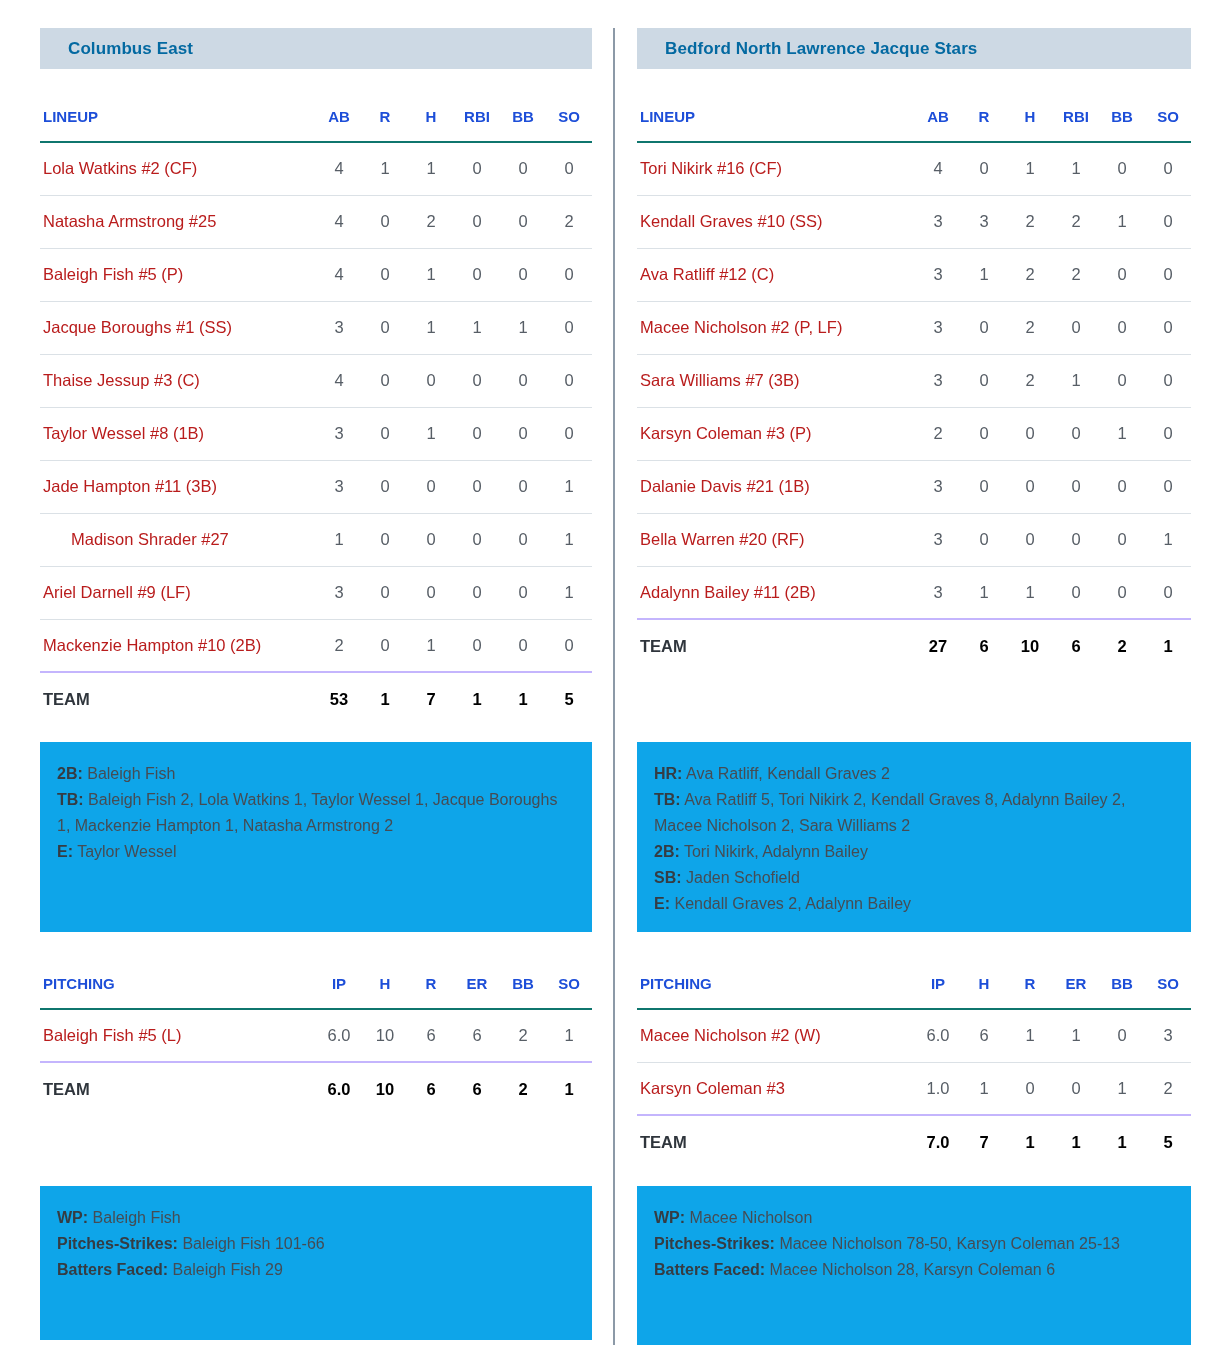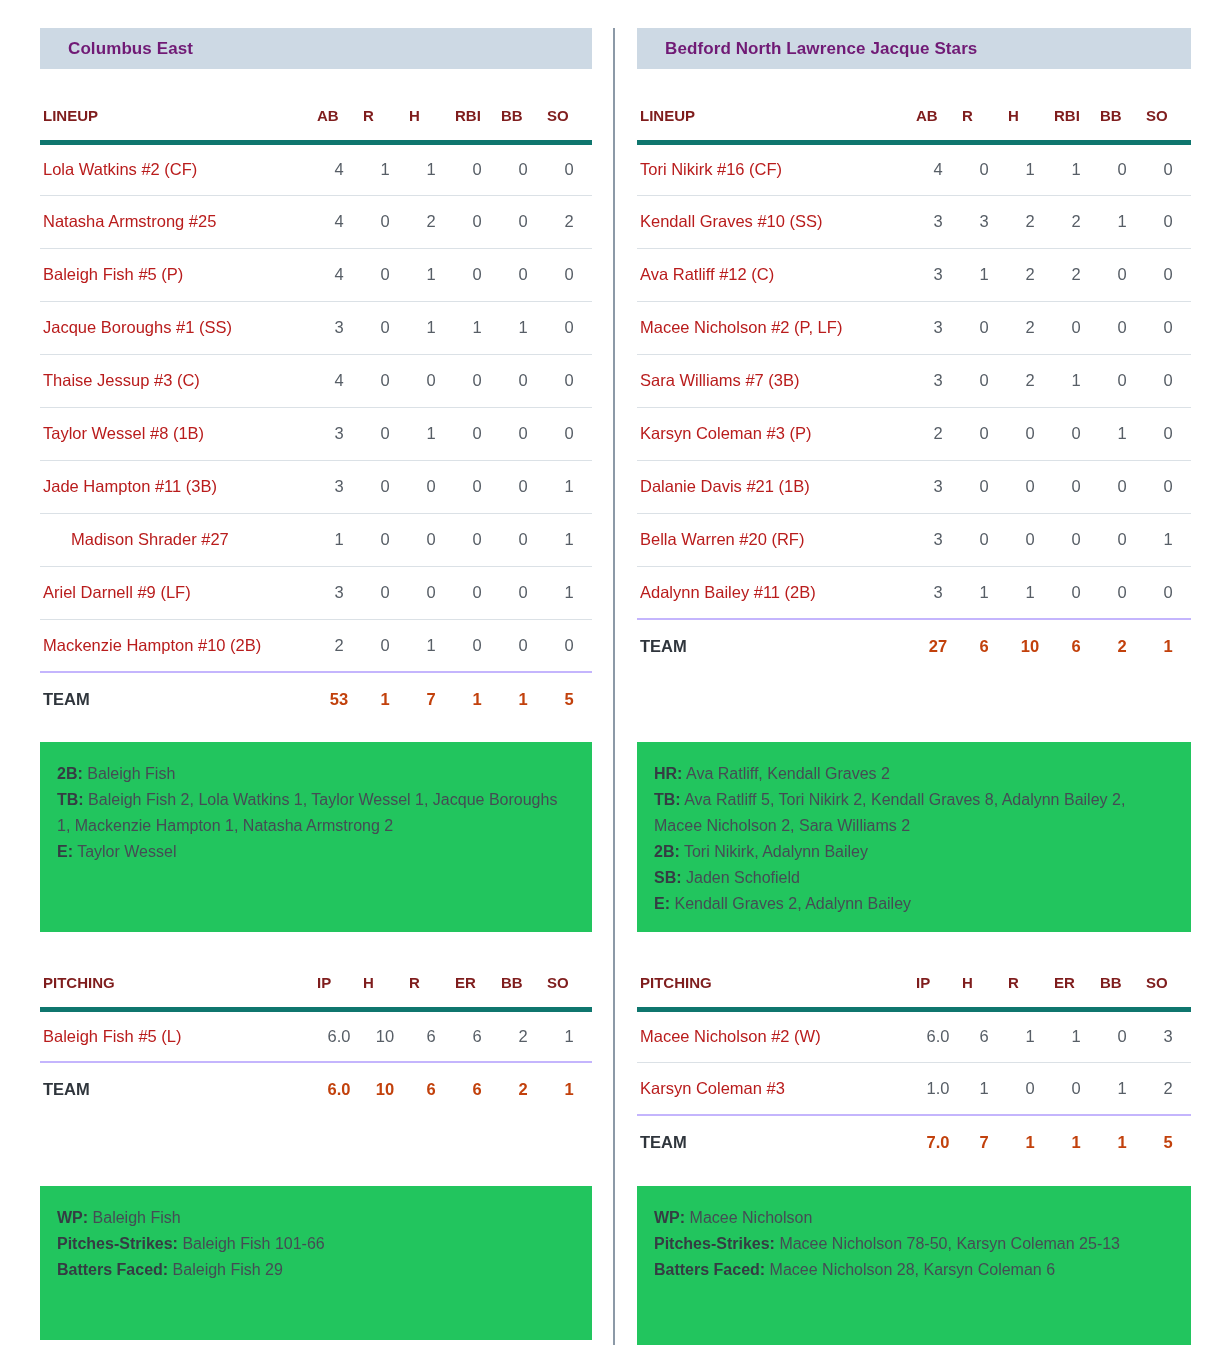--- a/index.html
+++ b/index.html
@@ -28,53 +28,53 @@
 
   .team-band {
     height: 41px;
     background: #cdd9e4;
     display: flex; align-items: center;
     padding-left: 28px;
   }
   .team-band h2 {
     margin: 0;
     font-size: 17px; font-weight: 700;
-    color: #701a75; letter-spacing: .1px;
+    color: #0369a1; letter-spacing: .1px;
   }
 
   table.box-table {
     width: 100%;
     border-collapse: collapse;
     table-layout: fixed;
     margin-top: 22px;
   }
   table.box-table.pitching { margin-top: 26px; }
   col.c-stat { width: 46px; }
 
-  th { height: 51px; border-bottom: 5px solid #0f766e;
-       font-size: 15px; font-weight: 700; color: #7f1d1d; }
+  th { height: 51px; border-bottom: 2px solid #0f766e;
+       font-size: 15px; font-weight: 700; color: #1d4ed8; }
   th.name { text-align: left; padding-left: 3px; }
-  th.stat { text-align: left; }
+  th.stat { text-align: center; }
 
   td { height: 53px; border-bottom: 1px solid #dbe1e6; }
   td.name { font-size: 16.5px; color: #b91c1c; text-align: left;
             padding-left: 3px; white-space: nowrap; overflow: hidden; }
   td.name.sub { padding-left: 31px; }
   td.stat { font-size: 16.5px; color: #575e66; text-align: center; }
 
   tr.team-row td {
     border-top: 2px solid #c4b5fd;
     border-bottom: none;
     font-weight: 700;
   }
   tr.team-row td.name { color: #2f353c; }
-  tr.team-row td.stat { color: #c2410c; }
+  tr.team-row td.stat { color: #000000; }
 
   .notes {
-    background: #22c55e;
+    background: #0ea5e9;
     padding: 19px 20px 0 17px;
     font-size: 16px; line-height: 26px;
     color: #454c54;
   }
   .notes-batting { margin-top: 17px; height: 190px; }
   .panel-1 .notes-batting { margin-top: 70px; }
   .notes-pitching { margin-top: 71px; height: 154px; }
   .panel-1 .notes-pitching { margin-top: 18px; height: 178px; }
   .note-label { font-weight: 700; color: #353c43; }
   .note-text { color: #454c54; }

